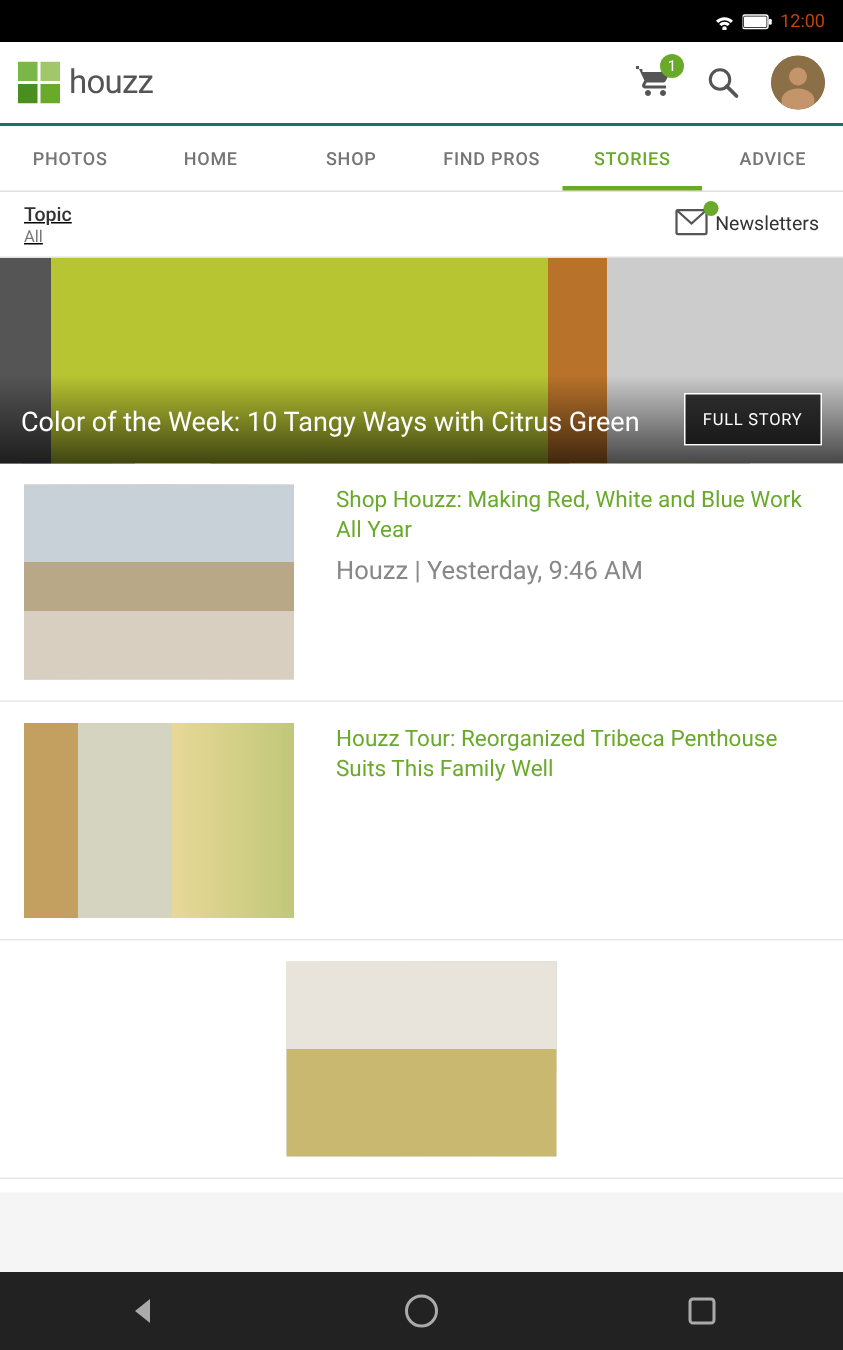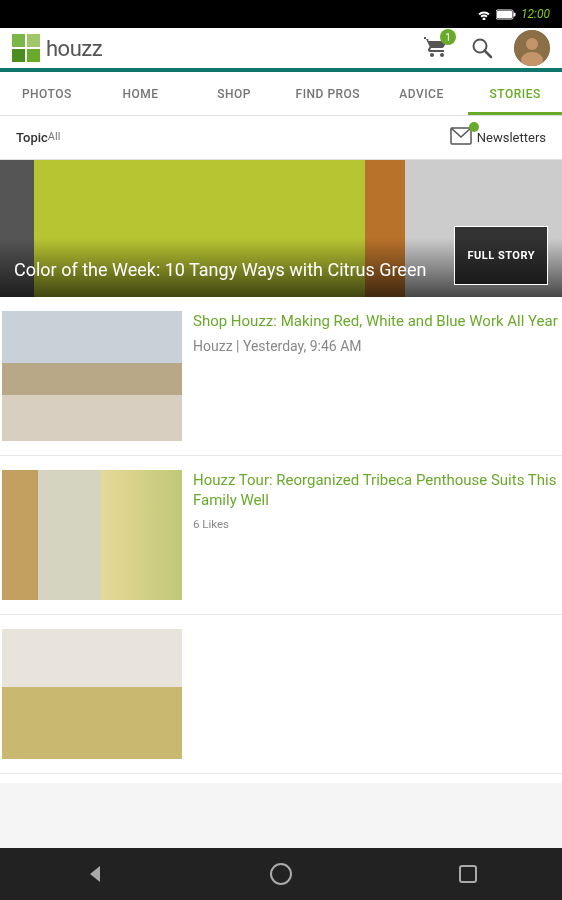--- a/index.html
+++ b/index.html
@@ -21,33 +21,32 @@
       align-items: center;
       padding-right: 12px;
       gap: 6px;
     }
     .status-bar-icons {
       display: flex;
       align-items: center;
       gap: 5px;
     }
     .wifi-icon, .battery-icon, .time-display {
-      color: #84cc16;
+      color: #c2410c;
       font-size: 12px;
-      font-style: italic;
     }
 
     
     .app-bar {
       background: #fff;
-      height: 44px;
+      height: 56px;
       display: flex;
       align-items: center;
       padding: 0 12px;
-      border-bottom: 4px solid #0f766e;
+      border-bottom: 2px solid #0f766e;
     }
     .logo-container {
       display: flex;
       align-items: center;
       gap: 6px;
       flex: 1;
     }
     .logo-icon {
       width: 28px;
       height: 28px;
@@ -139,21 +138,22 @@
       background: #fff;
       height: 44px;
       display: flex;
       align-items: center;
       justify-content: space-between;
       padding: 0 16px;
       border-bottom: 1px solid #e0e0e0;
     }
     .topic-info {
       display: flex;
-      flex-direction: row;
+      flex-direction: column;
+      text-decoration: underline;
     }
     .topic-label {
       font-size: 13px;
       color: #333;
       font-weight: 500;
     }
     .topic-value {
       font-size: 11px;
       color: #777;
     }
@@ -223,38 +223,39 @@
       color: #ddd;
       font-size: 12px;
     }
     .full-story-btn {
       position: absolute;
       bottom: 12px;
       right: 14px;
       background: rgba(0,0,0,0.75);
       color: #fff;
       border: 1px solid #fff;
-      padding: 22px 12px;
+      padding: 10px 12px;
       font-size: 11px;
-      font-weight: 700;
+      font-weight: 400;
       letter-spacing: 0.5px;
       cursor: pointer;
     }
 
     
     .story-list {
       background: #fff;
       overflow-y: auto;
     }
     .story-item {
       display: flex;
-      padding: 14px 2px;
+      padding: 14px 16px;
       border-bottom: 1px solid #e8e8e8;
       cursor: pointer;
-      gap: 11px;
+      gap: 28px;
+      justify-content: center;
     }
     .story-thumb {
       width: 180px;
       min-width: 180px;
       height: 130px;
       overflow: hidden;
       flex-shrink: 0;
     }
     .story-thumb-1 {
       background: linear-gradient(135deg, #d4c8b8 0%, #b8a898 30%, #c8d4d8 60%, #e8d4c4 100%);
@@ -295,21 +296,21 @@
       min-width: 0;
     }
     .story-title {
       font-size: 15px;
       color: #6aaa2a;
       font-weight: 400;
       line-height: 1.35;
       margin-bottom: 6px;
     }
     .story-meta {
-      font-size: 14px;
+      font-size: 17px;
       color: #888;
       margin-bottom: 8px;
       line-height: 1.3;
     }
     .story-stats {
       font-size: 11.5px;
       color: #888;
     }
 
     
@@ -389,22 +390,22 @@
       </svg>
     </div>
   </div>
 </div>
 
 <div class="nav-tabs">
   <div class="nav-tab">PHOTOS</div>
   <div class="nav-tab">HOME</div>
   <div class="nav-tab">SHOP</div>
   <div class="nav-tab">FIND PROS</div>
+  <div class="nav-tab active">STORIES</div>
   <div class="nav-tab">ADVICE</div>
-  <div class="nav-tab active">STORIES</div>
 </div>
 
 <div class="topic-bar">
   <div class="topic-info">
     <span class="topic-label">Topic</span>
     <span class="topic-value">All</span>
   </div>
   <div class="newsletter-btn">
     <div class="newsletter-icon-container">
       <svg width="24" height="24" viewBox="0 0 24 24" fill="#555">
@@ -536,21 +537,20 @@
 
         <rect x="20" y="80" width="55" height="40" fill="#c8b878"></rect>
         <rect x="30" y="55" width="45" height="35" fill="#d8c890" rx="3"></rect>
 
         <ellipse cx="75" cy="115" rx="10" ry="12" fill="#8B4513"></ellipse>
         <rect x="73" y="40" width="4" height="75" fill="#8B4513"></rect>
       </svg>
     </div>
     <div class="story-content">
       <div class="story-title">Houzz Tour: Reorganized Tribeca Penthouse Suits This Family Well</div>
-      <div class="story-stats">6 Likes</div>
     </div>
   </div>
 
   <div class="story-item">
     <div class="story-thumb story-thumb-3">
       <svg width="180" height="130" viewBox="0 0 180 130">
 
         <rect x="0" y="0" width="180" height="130" fill="#d8d4cc"></rect>
 
         <rect x="0" y="0" width="180" height="55" fill="#e8e4dc"></rect>

